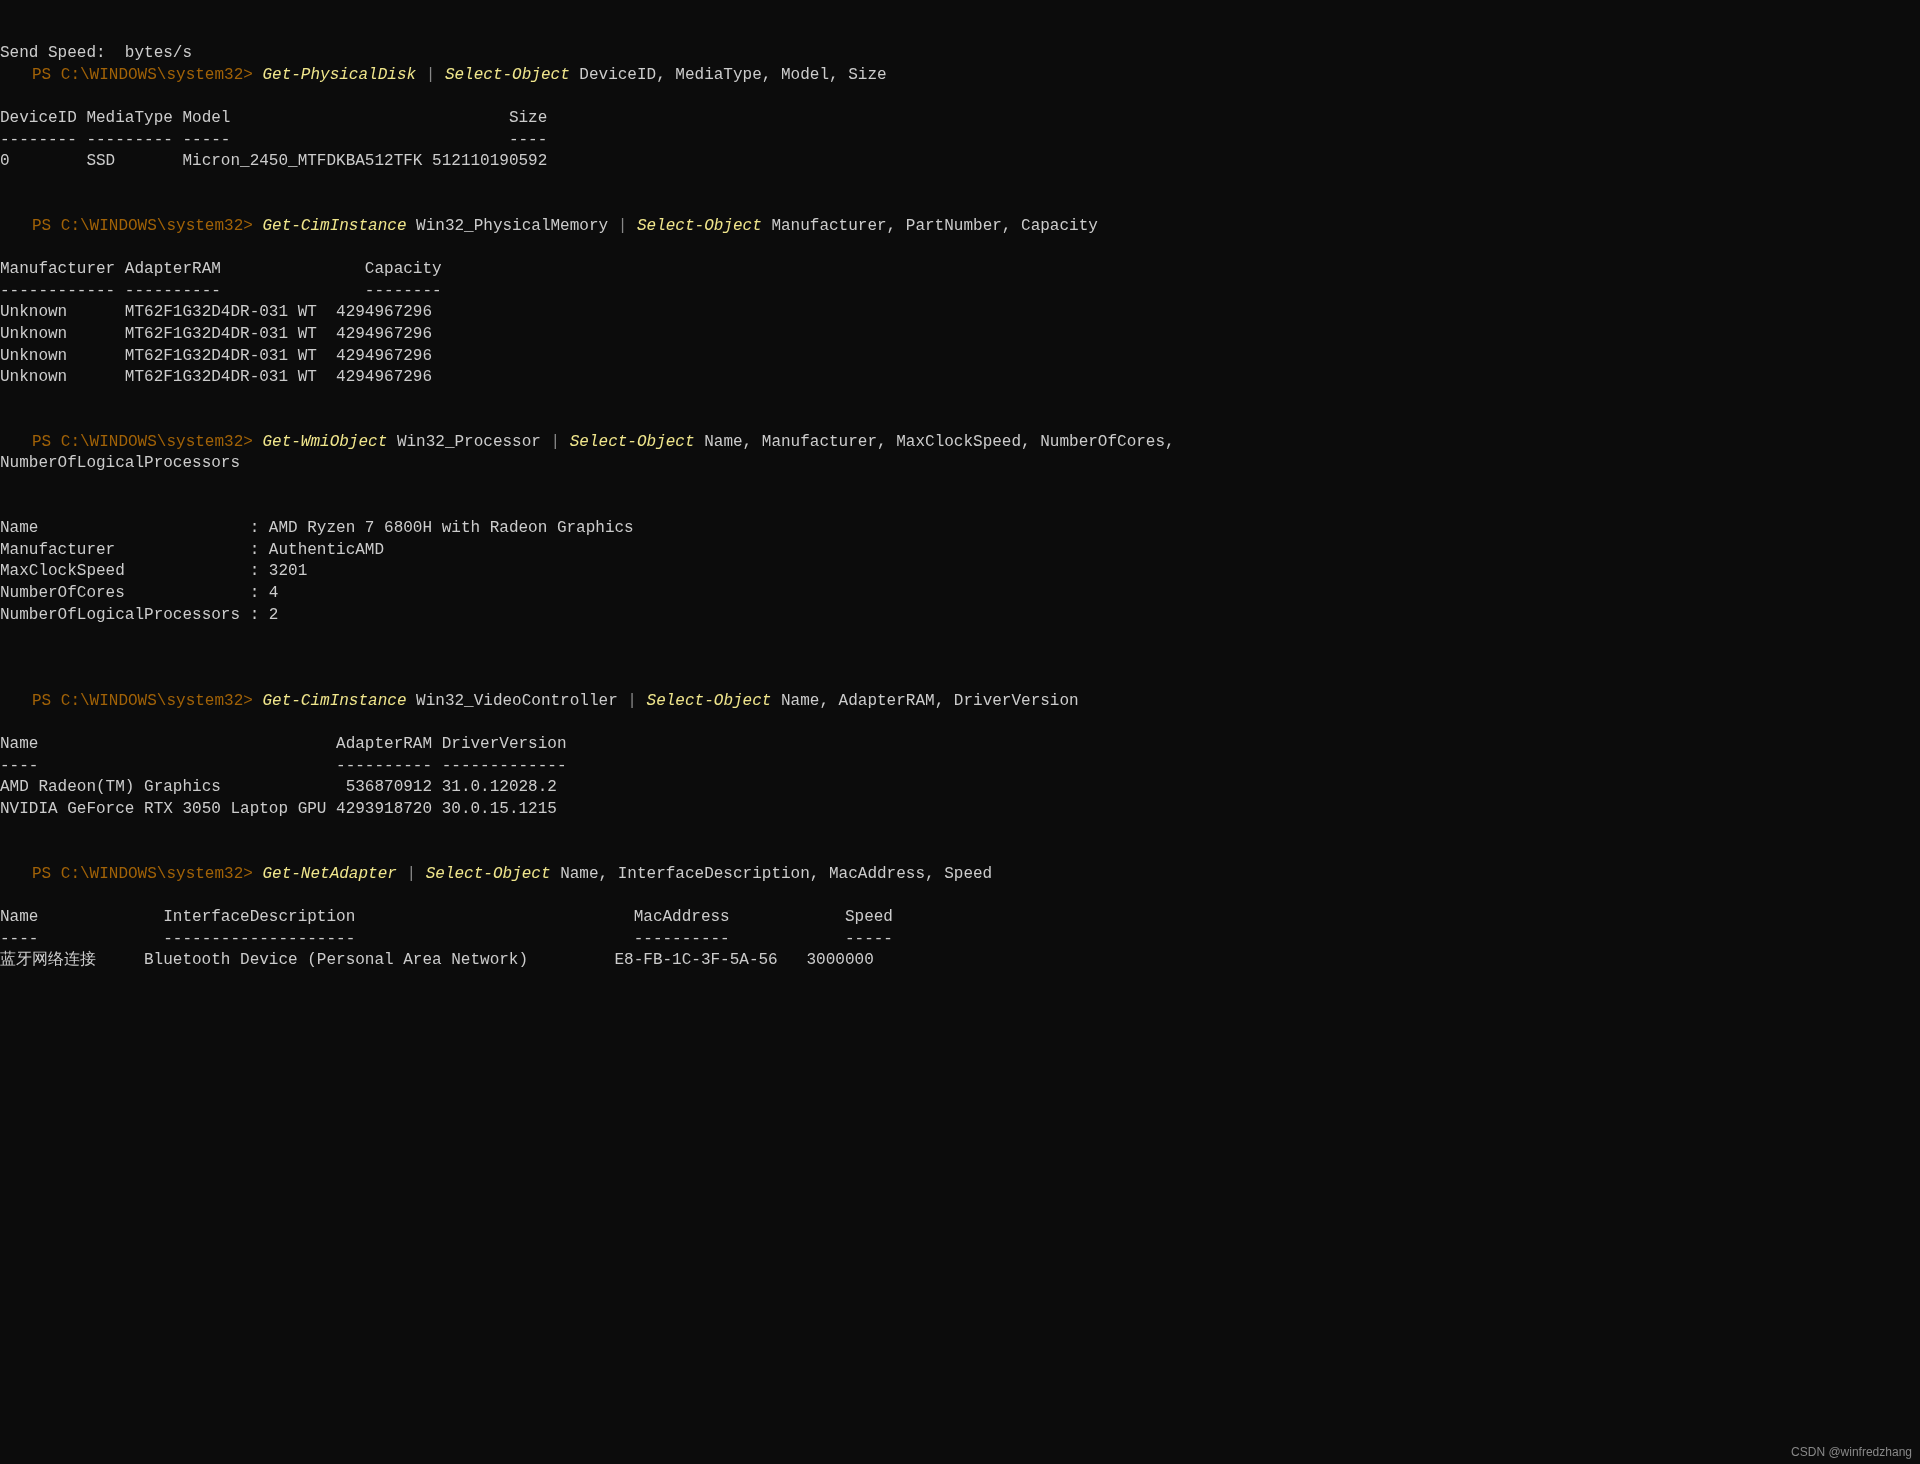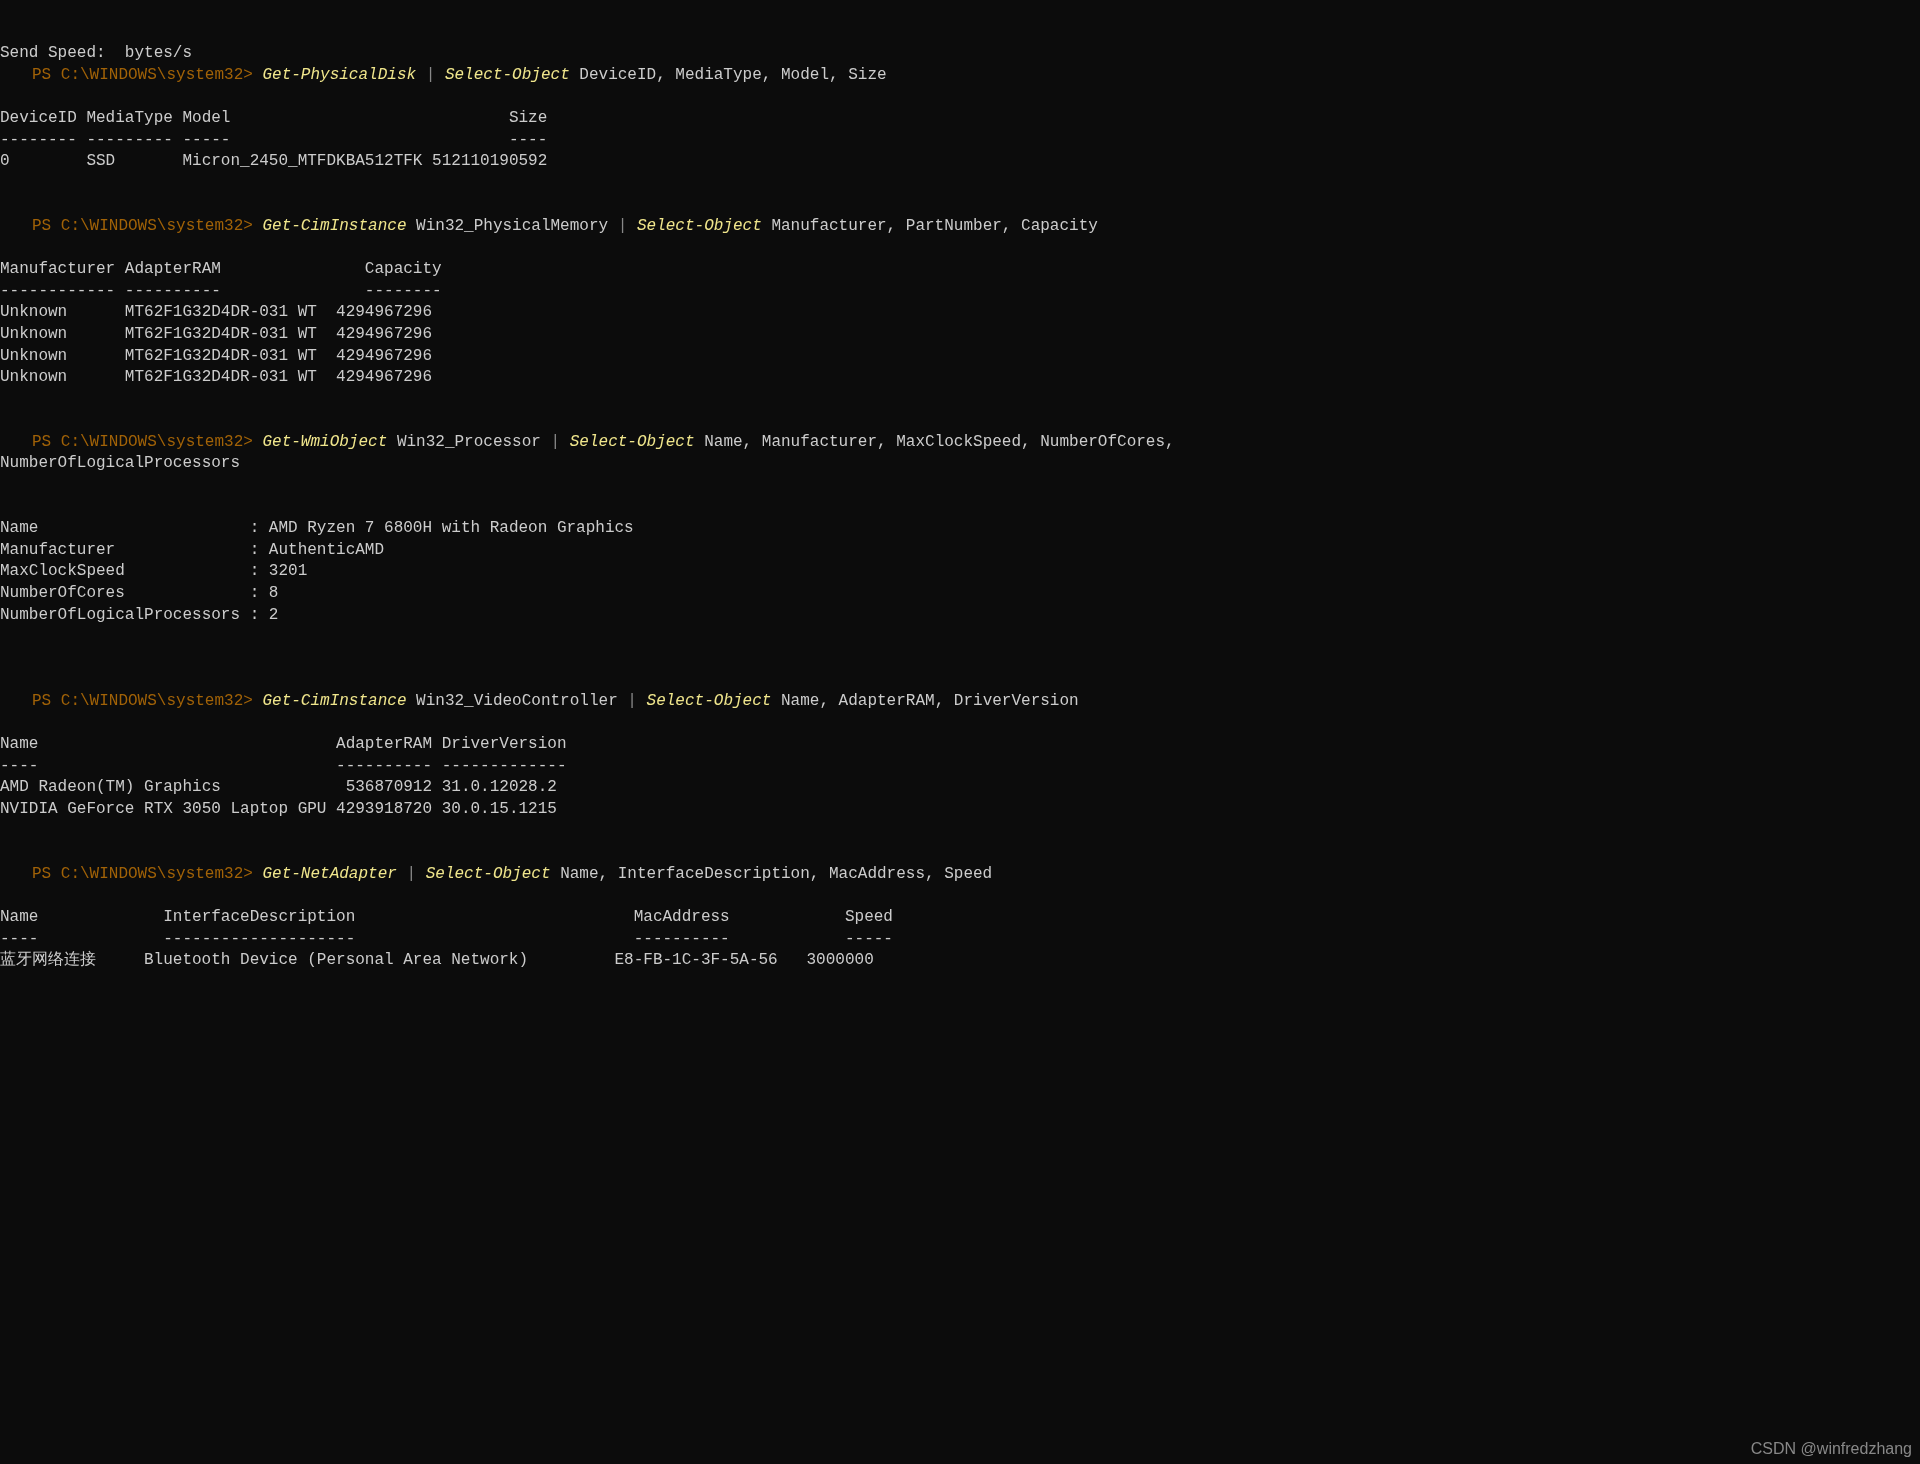--- a/index.html
+++ b/index.html
@@ -20,21 +20,21 @@
   }
   .cmd    { color: #f0e68c; font-style: italic; } 
   .arg    { color: #cccccc; }
   .pipe   { color: #888888; }
   .prompt { color: #a16207; padding-left: 32px; }
 
   .watermark {
     position: absolute;
     right: 8px;
     bottom: 4px;
-    font-size: 16px;
+    font-size: 12px;
     color: #888888;
     font-family: "Microsoft YaHei", sans-serif;
   }
 </style>
 </head>
 <body>
 <div class="term"><span><span>Send Speed:</span>  <span>bytes/s</span></span>
 <span><span class="prompt">PS C:\WINDOWS\system32&gt;</span> <span class="cmd">Get-PhysicalDisk</span> <span class="pipe">|</span> <span class="cmd">Select-Object</span> <span class="arg">DeviceID, MediaType, Model, Size</span></span>
 
 <span><span>DeviceID MediaType Model                             Size</span></span>
@@ -52,21 +52,21 @@
 <span><span>Unknown      MT62F1G32D4DR-031 WT  4294967296</span></span>
 
 
 <span><span class="prompt">PS C:\WINDOWS\system32&gt;</span> <span class="cmd">Get-WmiObject</span> <span class="arg">Win32_Processor</span> <span class="pipe">|</span> <span class="cmd">Select-Object</span> <span class="arg">Name, Manufacturer, MaxClockSpeed, NumberOfCores,</span></span>
 <span><span class="arg">NumberOfLogicalProcessors</span></span>
 
 
 <span><span>Name                      : AMD Ryzen 7 6800H with Radeon Graphics</span></span>
 <span><span>Manufacturer              : AuthenticAMD</span></span>
 <span><span>MaxClockSpeed             : 3201</span></span>
-<span><span>NumberOfCores             : 8</span></span>
+<span><span>NumberOfCores             : 4</span></span>
 <span><span>NumberOfLogicalProcessors : 2</span></span>
 
 
 
 <span><span class="prompt">PS C:\WINDOWS\system32&gt;</span> <span class="cmd">Get-CimInstance</span> <span class="arg">Win32_VideoController</span> <span class="pipe">|</span> <span class="cmd">Select-Object</span> <span class="arg">Name, AdapterRAM, DriverVersion</span></span>
 
 <span><span>Name                               AdapterRAM DriverVersion</span></span>
 <span><span>----                               ---------- -------------</span></span>
 <span><span>AMD Radeon(TM) Graphics             536870912 31.0.12028.2</span></span>
 <span><span>NVIDIA GeForce RTX 3050 Laptop GPU 4293918720 30.0.15.1215</span></span>

